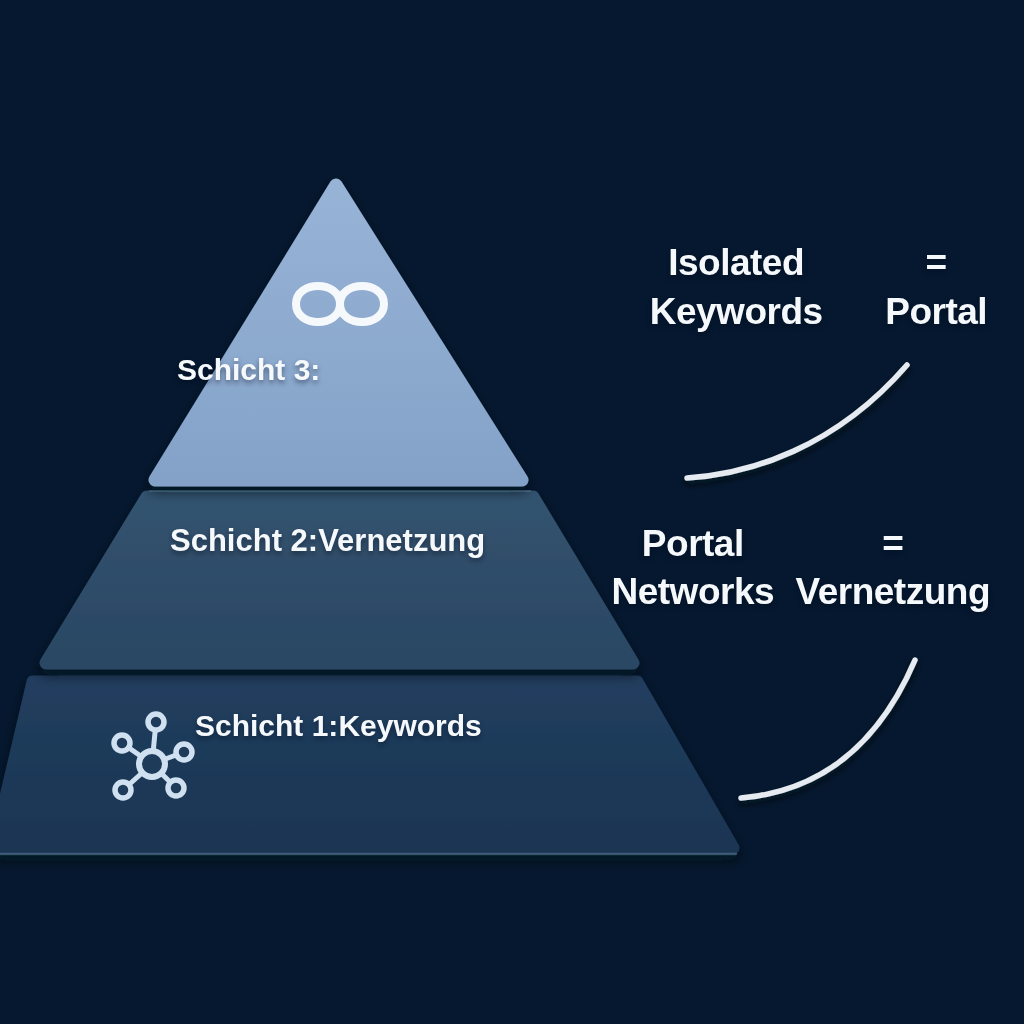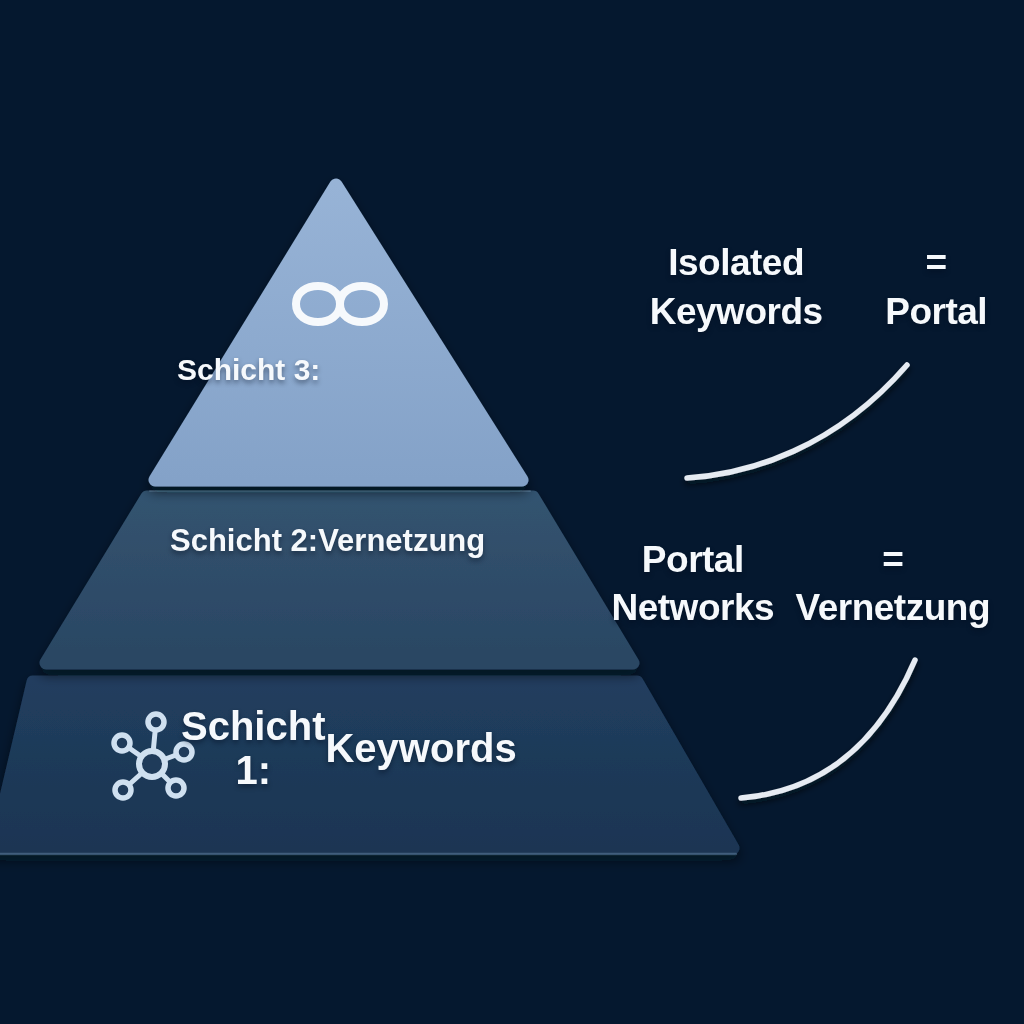--- a/index.html
+++ b/index.html
@@ -28,29 +28,29 @@
   }
   .layer-label-3 {
     left: 177px; top: 350px; width: 320px;
     font-size: 30px; line-height: 40px;
   }
   .layer-label-2 {
     left: 170px; top: 519px; width: 320px;
     font-size: 31px; line-height: 44px;
   }
   .layer-label-1 {
-    left: 181px; top: 704px; width: 320px;
-    font-size: 40px; line-height: 44px;
+    left: 195px; top: 704px; width: 320px;
+    font-size: 30px; line-height: 44px;
   }
   .annotation-a {
     left: 595px; top: 238px; width: 400px;
     font-size: 37px; line-height: 49px; letter-spacing: -0.5px;
   }
   .annotation-b {
-    left: 590px; top: 536px; width: 400px;
+    left: 590px; top: 520px; width: 400px;
     font-size: 37px; line-height: 48px; letter-spacing: -0.5px; justify-content: center;
   }
 </style>
 </head>
 <body>
 
 <div class="canvas">
 
   <svg class="scene" width="1024" height="1024" viewBox="0 0 1024 1024">
     <defs>

